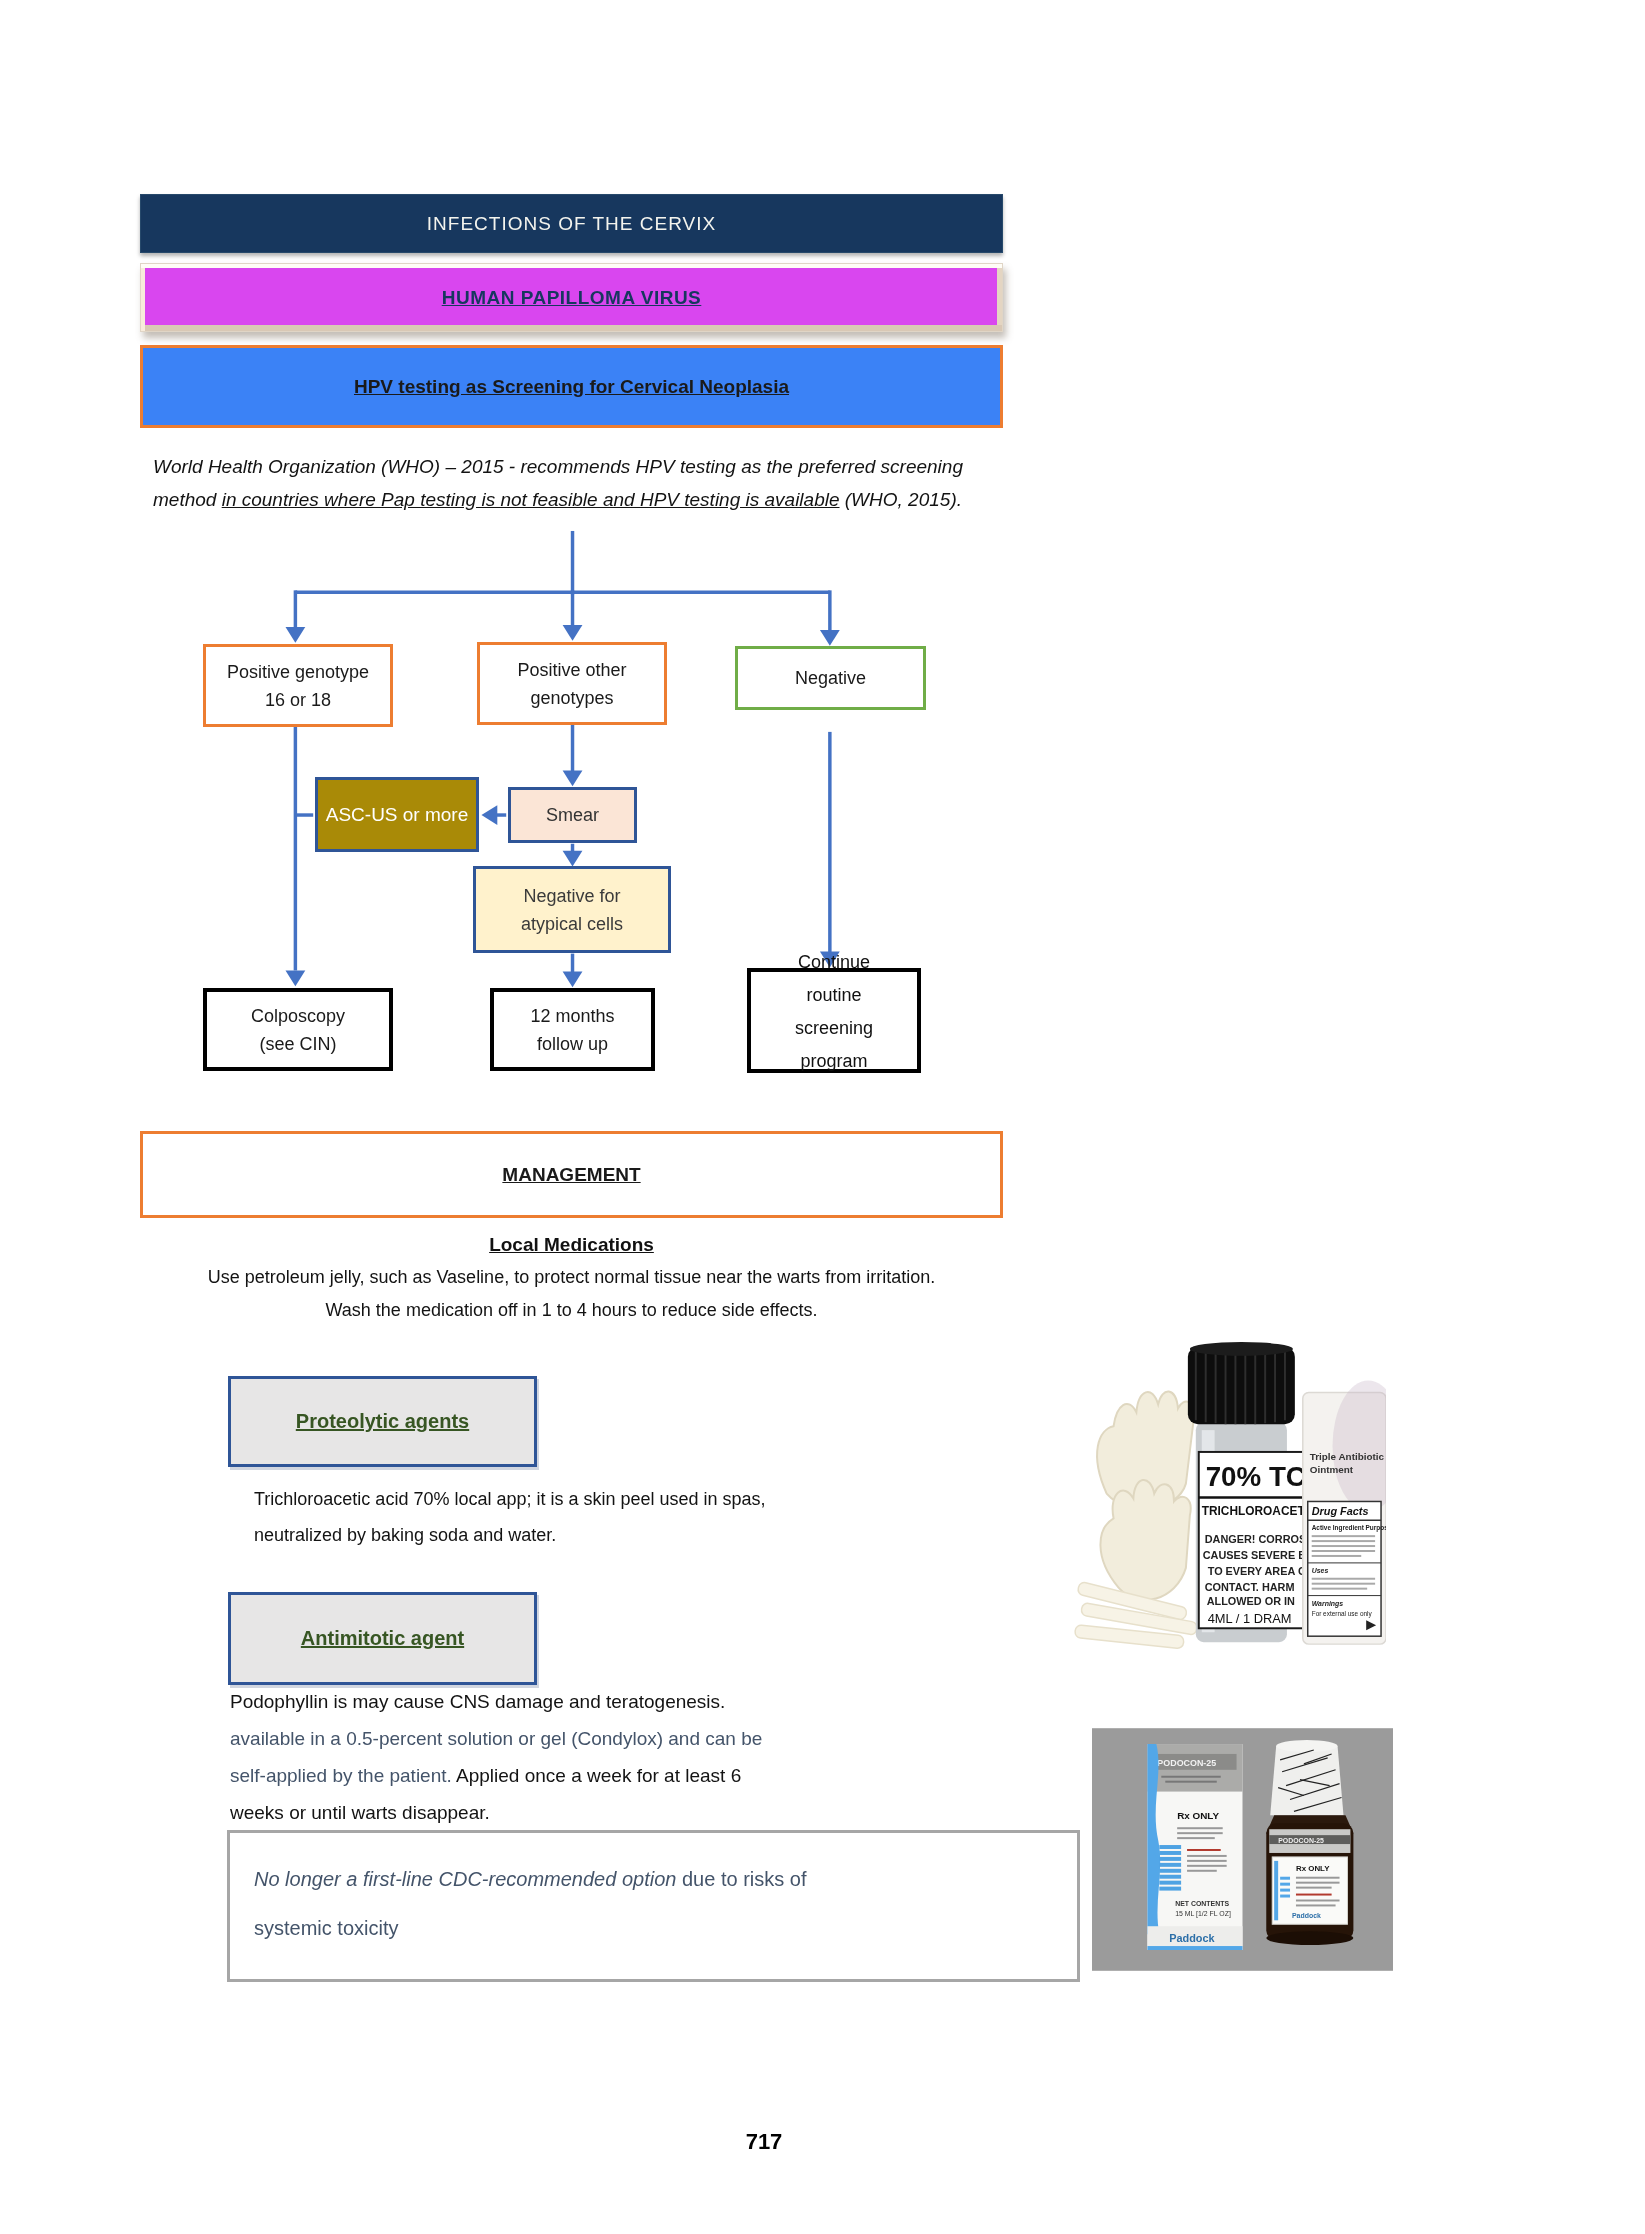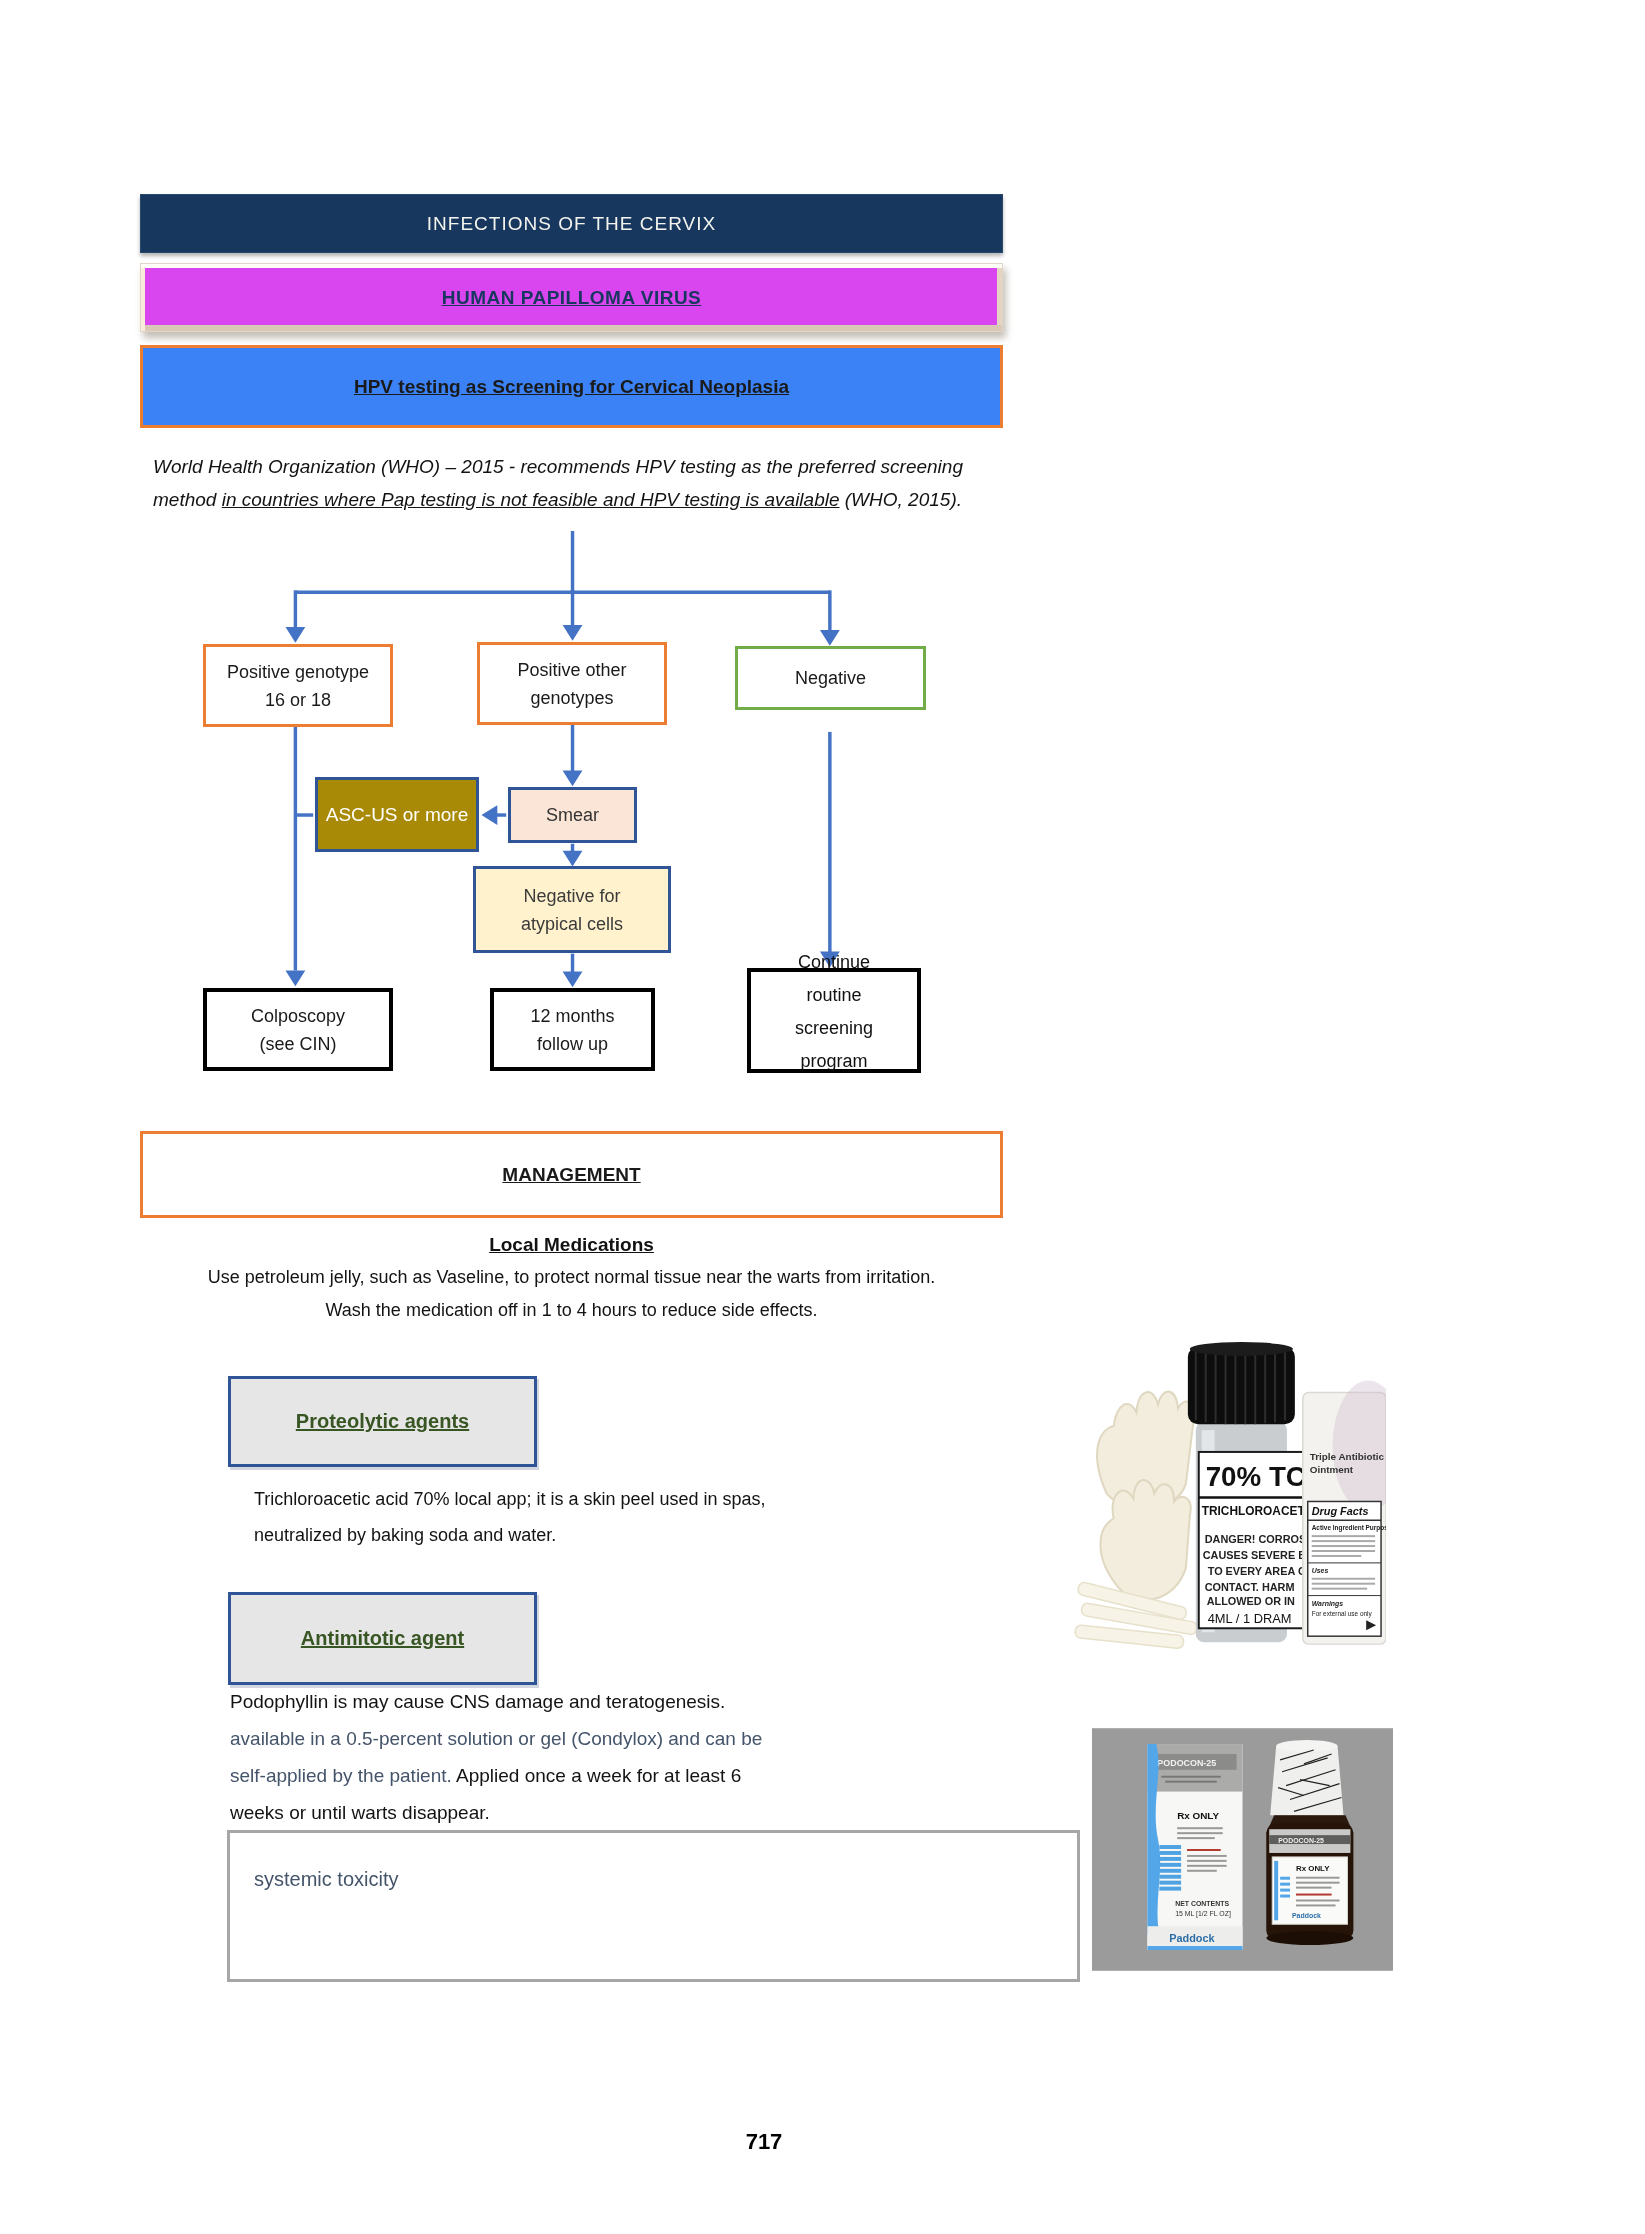--- a/index.html
+++ b/index.html
@@ -178,20 +178,21 @@
     <span>Antimitotic agent</span>
   </div>
   <div class="abs podo">
     <div class="nowrap">Podophyllin is may cause CNS damage and teratogenesis.</div>
     <div class="nowrap gray">available in a 0.5-percent solution or gel (Condylox) and can be</div>
     <div class="nowrap"><span class="gray">self-applied by the patient. </span><span>Applied once a week for at least 6</span></div>
     <div class="nowrap">weeks or until warts disappear.</div>
   </div>
 
   <div class="abs cdc-box">
+    <div class="cdc-line"><span class="it">No longer a first-line CDC-recommended option</span><span> due to risks of</span></div>
     <div class="cdc-line">systemic toxicity</div>
   </div>
 
   <svg class="abs" style="left:1069px; top:1335px;" width="317" height="327" viewBox="0 0 320 330">
     <rect width="320" height="330" fill="#ffffff"></rect>
 
     <g fill="#F2EDDC" stroke="#DFD7C0" stroke-width="2">
       <path d="M38 160 C20 120 30 95 45 92 C48 70 60 62 68 78 C70 55 84 50 90 70 C94 52 108 52 110 74 C116 62 128 66 126 84 L118 150 C110 178 60 185 38 160 Z"></path>
       <path d="M50 255 C25 225 28 195 45 185 C40 160 55 148 65 165 C66 142 82 140 86 160 C92 145 106 148 106 168 C114 158 126 164 122 182 L118 235 C108 268 70 278 50 255 Z"></path>
     </g>

